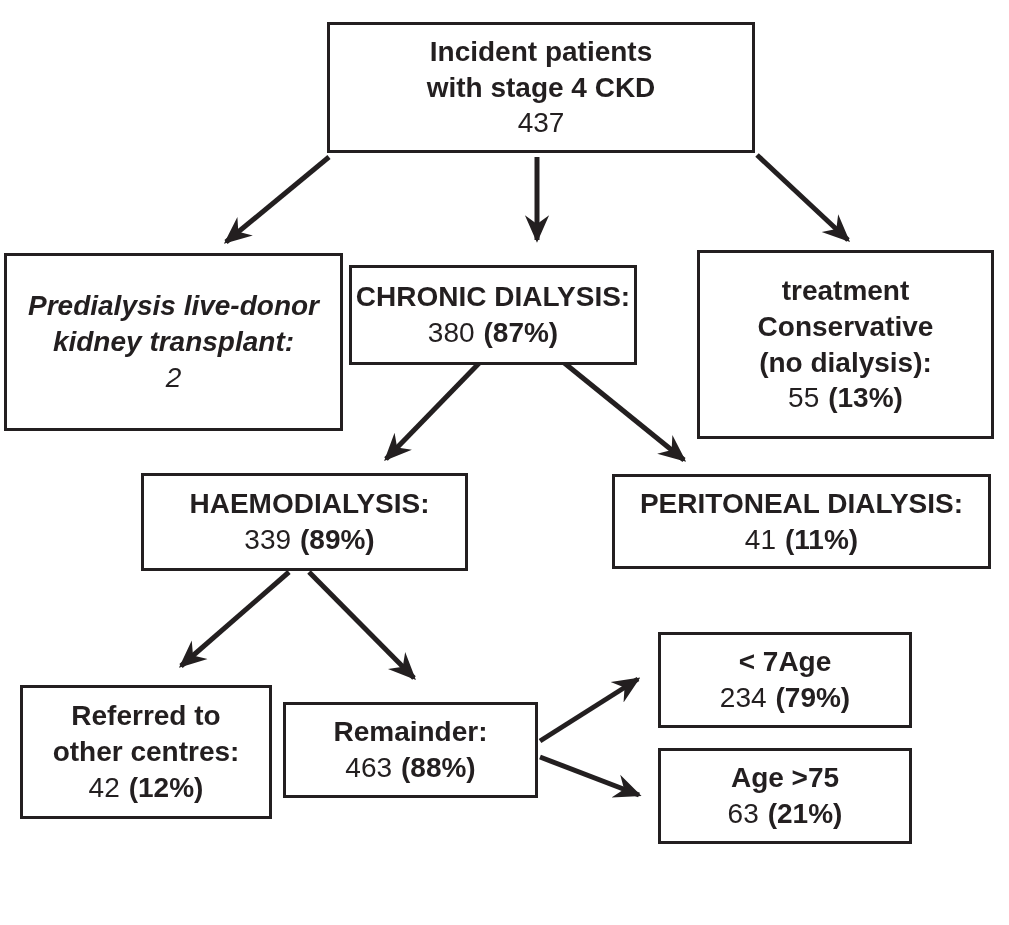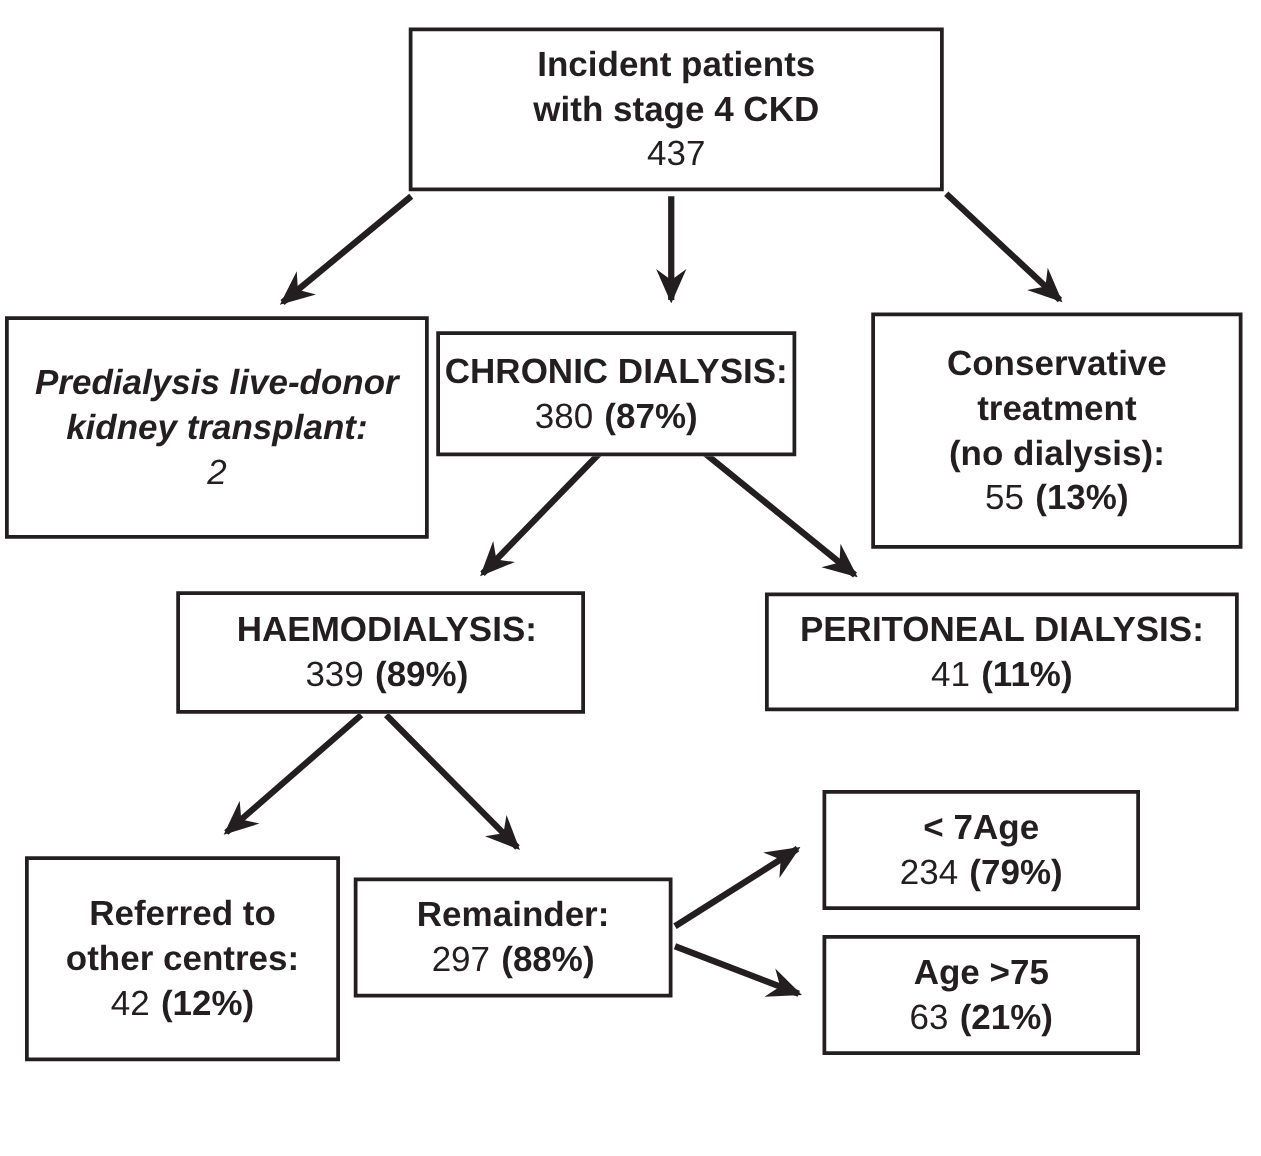--- a/index.html
+++ b/index.html
@@ -32,21 +32,21 @@
   .node .value .pct { font-weight: 700; margin-left: 0.32em; }
   .node .value .pct:empty { display: none; margin-left: 0; }
 
   
   #node-incident     { left: 327px; top: 22px;  width: 428px; height: 131px; }
   #node-predialysis  { left: 4px;   top: 253px; width: 339px; height: 178px; font-style: italic; }
   #node-chronic      { left: 349px; top: 251px; width: 288px; height: 100px; margin-top: 14px; }
   #node-conservative { left: 697px; top: 250px; width: 297px; height: 189px; }
   #node-haemo        { left: 141px; top: 473px; width: 327px; height: 98px; padding-left: 16px;  }
   #node-peritoneal   { left: 612px; top: 474px; width: 379px; height: 95px;  }
-  #node-referred     { left: 20px;  top: 685px; width: 252px; height: 164px; text-align: center; }
+  #node-referred     { left: 20px;  top: 685px; width: 252px; height: 134px; text-align: center; }
   #node-remainder    { left: 283px; top: 702px; width: 255px; height: 96px;  }
   #node-age-under    { left: 658px; top: 632px; width: 254px; height: 96px; text-align: right;  }
   #node-age-over     { left: 658px; top: 748px; width: 254px; height: 96px;  }
 
   #arrow-layer {
     position: absolute;
     left: 0; top: 0;
     width: 1009px; height: 925px;
     pointer-events: none;
   }
@@ -94,22 +94,22 @@
   </div>
 
   <div class="node" id="node-chronic">
     <div class="line">CHRONIC DIALYSIS:</div>
     <div class="value">
       <span class="num">380</span><span class="pct">(87%)</span>
     </div>
   </div>
 
   <div class="node" id="node-conservative">
+    <div class="line">treatment</div>
     <div class="line">Conservative</div>
-    <div class="line">treatment</div>
     <div class="line">(no dialysis):</div>
     <div class="value">
       <span class="num">55</span><span class="pct">(13%)</span>
     </div>
   </div>
 
   <div class="node" id="node-haemo">
     <div class="line">HAEMODIALYSIS:</div>
     <div class="value">
       <span class="num">339</span><span class="pct">(89%)</span>
@@ -127,21 +127,21 @@
     <div class="line">Referred to</div>
     <div class="line">other centres:</div>
     <div class="value">
       <span class="num">42</span><span class="pct">(12%)</span>
     </div>
   </div>
 
   <div class="node" id="node-remainder">
     <div class="line">Remainder:</div>
     <div class="value">
-      <span class="num">297</span><span class="pct">(88%)</span>
+      <span class="num">463</span><span class="pct">(88%)</span>
     </div>
   </div>
 
   <div class="node" id="node-age-under">
     <div class="line">&lt; 7Age</div>
     <div class="value">
       <span class="num">234</span><span class="pct">(79%)</span>
     </div>
   </div>
 

